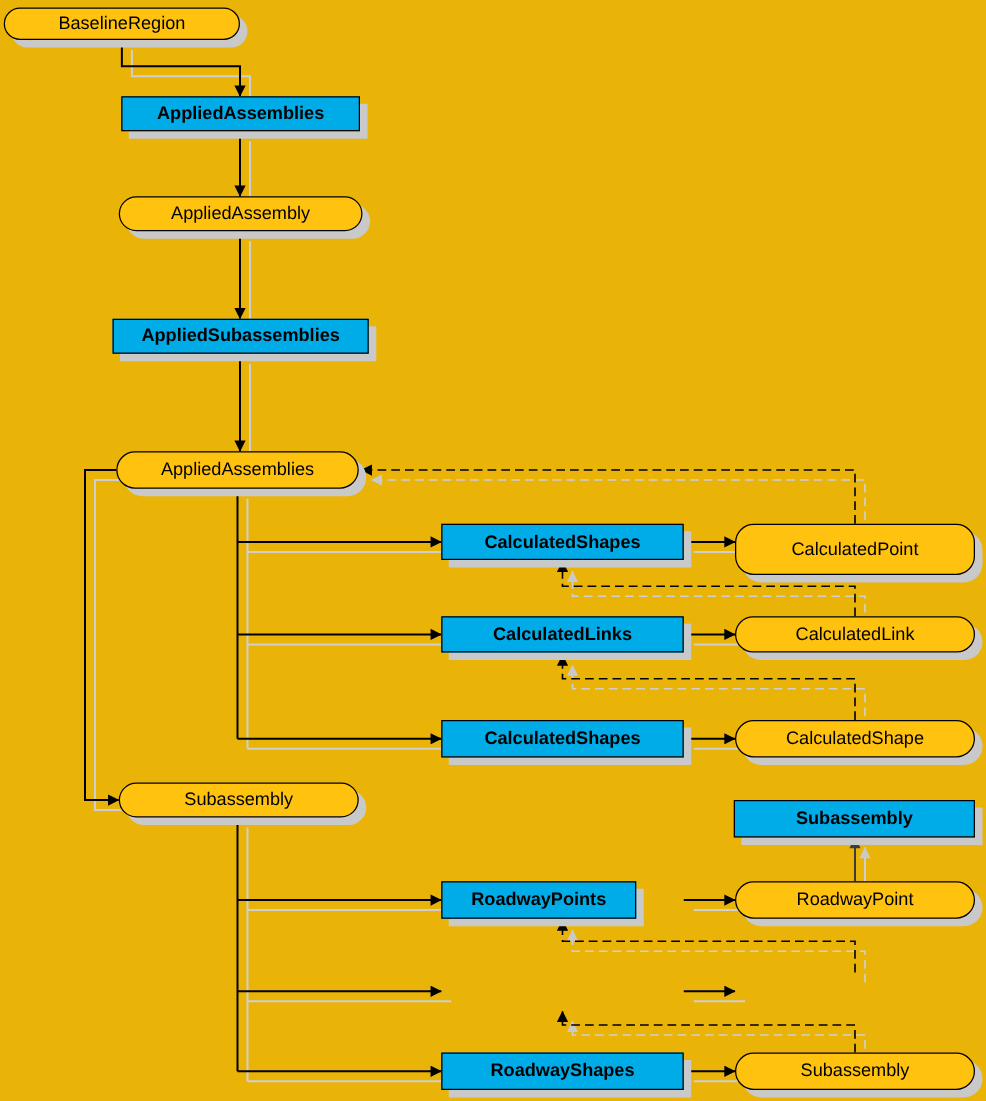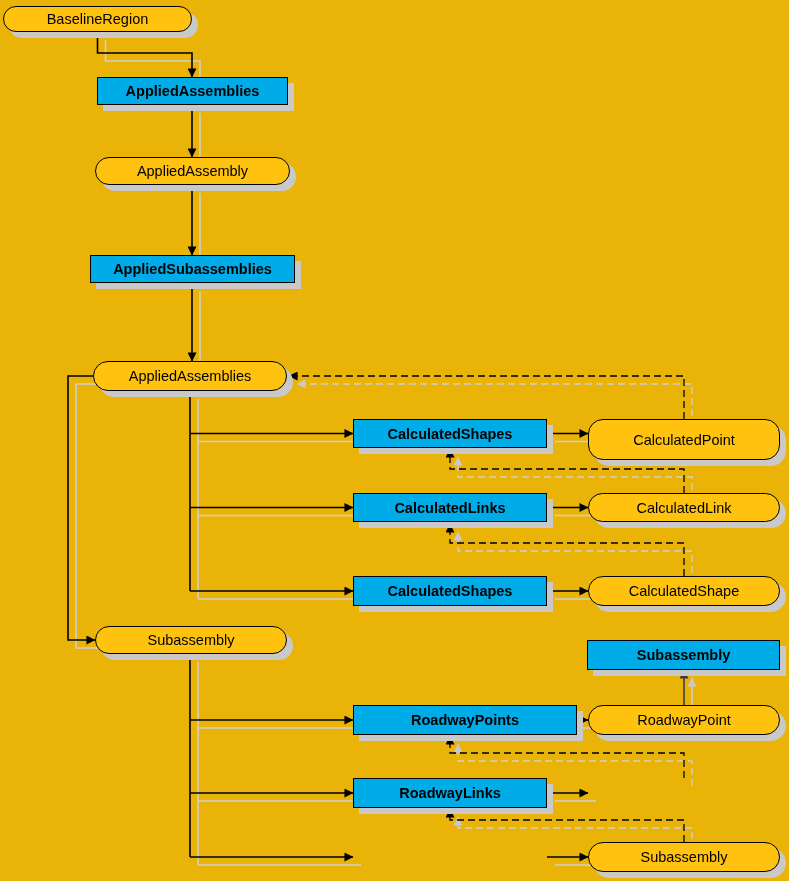--- a/index.html
+++ b/index.html
@@ -122,23 +122,23 @@
   <div class="node pill" style="left:588px;top:493px;width:192px;height:29px">CalculatedLink</div>
 
   <div class="node rect" style="left:353px;top:576px;width:194px;height:30px">CalculatedShapes</div>
 
   <div class="node pill" style="left:588px;top:576px;width:192px;height:30px">CalculatedShape</div>
 
   <div class="node pill" style="left:95px;top:626px;width:192px;height:28px">Subassembly</div>
 
   <div class="node rect" style="left:587px;top:640px;width:193px;height:30px">Subassembly</div>
 
-  <div class="node rect" style="left:353px;top:705px;width:224px;height:30px">RoadwayPoints</div>
+  <div class="node rect" style="left:353px;top:705px;width:156px;height:30px">RoadwayPoints</div>
 
   <div class="node pill" style="left:588px;top:705px;width:192px;height:30px">RoadwayPoint</div>
 
-  <div class="node rect" style="left:353px;top:778px;width:194px;height:30px">RoadwayLinks</div>
 
 
+  <div class="node rect" style="left:353px;top:842px;width:194px;height:30px">RoadwayShapes</div>
 
   <div class="node pill" style="left:588px;top:842px;width:192px;height:30px">Subassembly</div>
 
 </div>
 
 </body></html>

